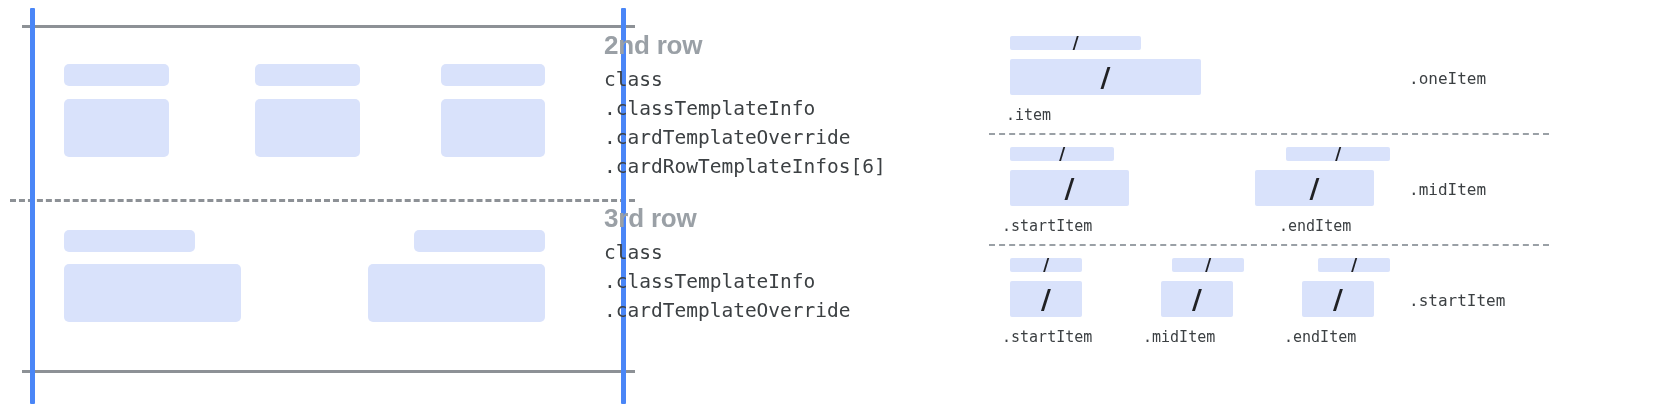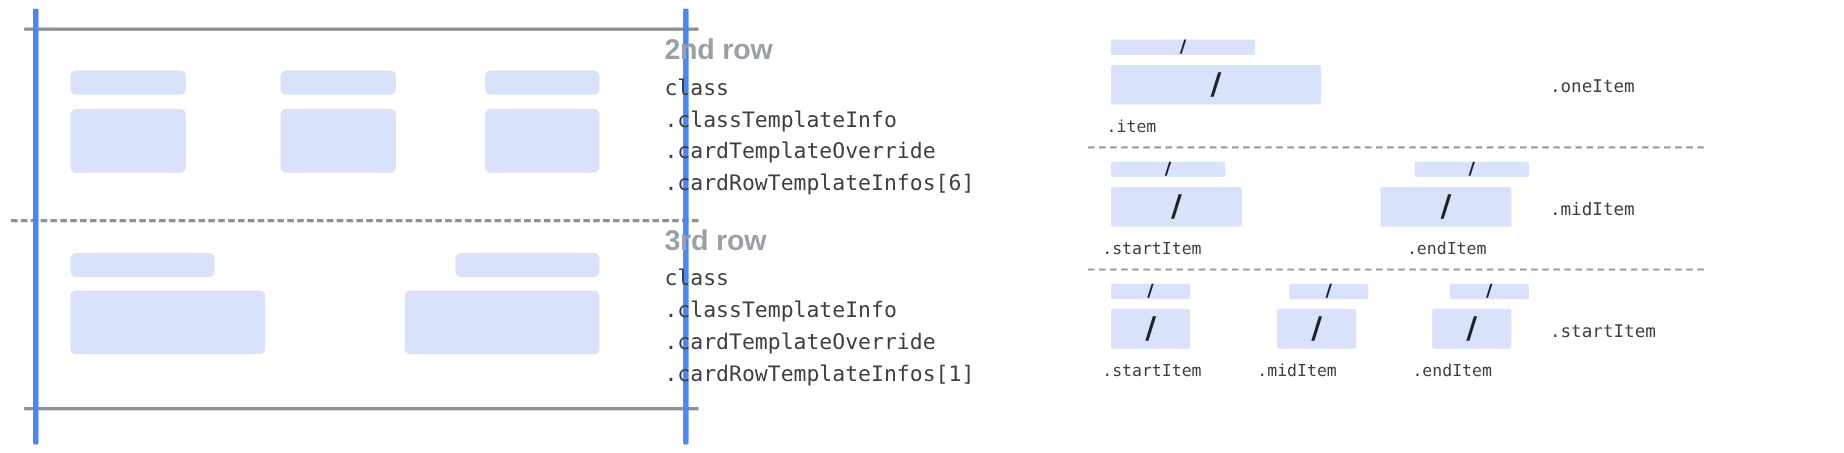--- a/index.html
+++ b/index.html
@@ -176,21 +176,20 @@
       <div class="callout-code">.classTemplateInfo</div>
       <div class="callout-code">.cardTemplateOverride</div>
       <div class="callout-code">.cardRowTemplateInfos[6]</div>
     </div>
 
     <div class="callout" style="top:203px;">
       <div class="callout-title">3rd row</div>
       <div class="callout-code">class</div>
       <div class="callout-code">.classTemplateInfo</div>
       <div class="callout-code">.cardTemplateOverride</div>
-      <div class="callout-code">.cardRowTemplateInfos[1]</div>
     </div>
   </div>
 
   <div id="right-panel">
 
     <div>
       <div class="r-blk" style="left:26px; top:36px; width:131px; height:14px;">
         <span class="slash" style="font-size:17px;">/</span>
       </div>
       <div class="r-blk" style="left:26px; top:59px; width:191px; height:36px;">

